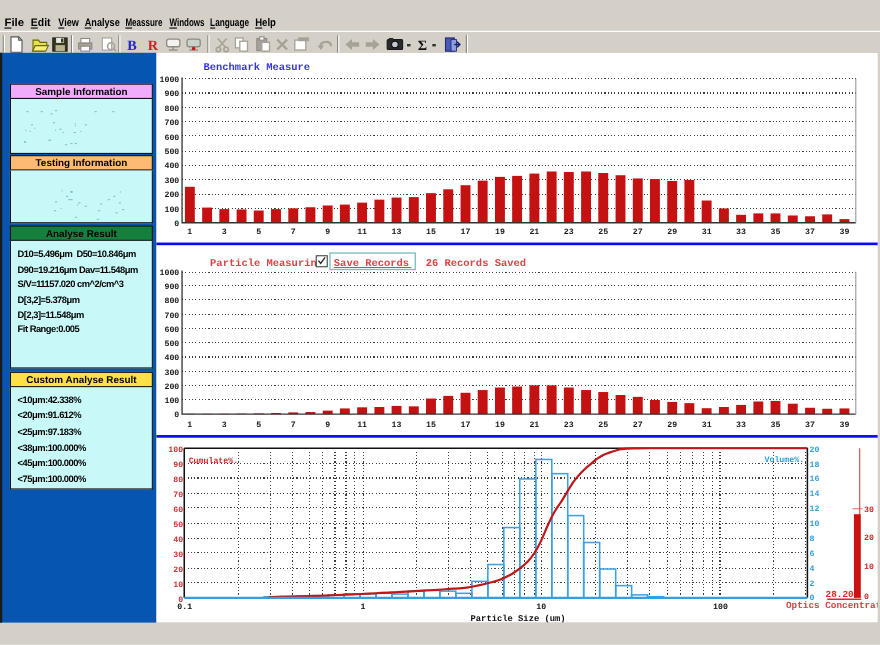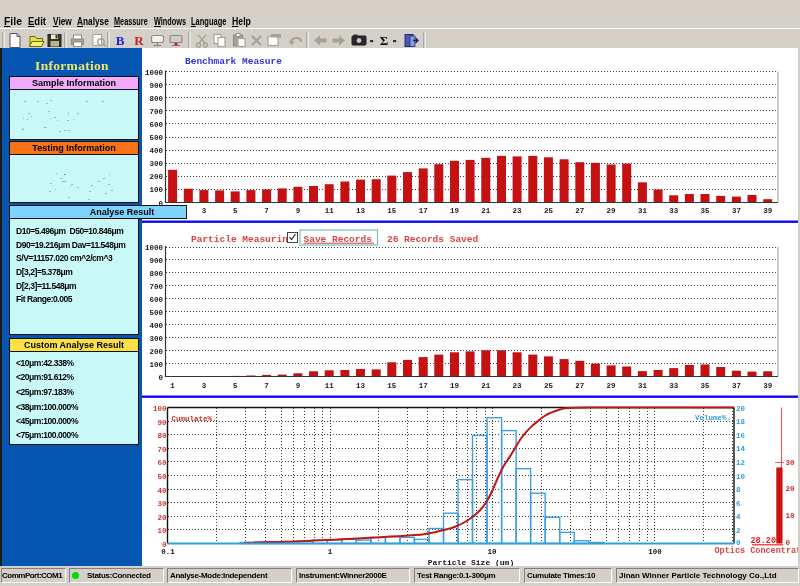--- a/index.html
+++ b/index.html
@@ -378,26 +378,25 @@
         <text x="785.5" y="491.3">20</text>
         <text x="785.5" y="517.7">10</text>
         <text x="785.5" y="544.5">0</text>
       </g>
       <text x="750.5" y="543" font-family="Liberation Mono, monospace" font-size="8.5px" font-weight="bold" fill="#ee2222">28.20</text>
       <line x1="752" y1="544.8" x2="783" y2="544.8" stroke="#ee2222" stroke-width="1.2"></line>
       <text x="714.5" y="553" font-family="Liberation Mono, monospace" font-size="8.5px" font-weight="bold" fill="#d94444">Optics Concentration</text>
     </svg>
 
 <div id="leftpanel" style="position:absolute;left:0;top:48px;width:142px;height:518px;background:#0655b0;border-left:2px solid #1a1a1a;box-sizing:border-box;">
-  <div style="position:absolute;left:0;top:10px;width:140px;text-align:center;font:bold 13.5px 'Liberation Serif',serif;color:#e9e96a;letter-spacing:0.3px;">Information</div>
   <div style="position:absolute;left:7px;top:28px;width:128px;height:12px;background:#f0abfc;border:1px solid #111;text-align:center;font:bold 9px 'Liberation Sans',sans-serif;line-height:13px;color:#000;">Sample Information</div>
   <div style="position:absolute;left:7px;top:42px;width:128px;height:49px;background:#c9f8f8;border:1px solid #111;border-top:none;"></div>
-  <div style="position:absolute;left:7px;top:92.5px;width:128px;height:12px;background:#f97316;border:1px solid #111;text-align:center;font:bold 9px 'Liberation Sans',sans-serif;line-height:13px;color:#000;">Testing Information</div>
+  <div style="position:absolute;left:7px;top:92.5px;width:128px;height:12px;background:#fdba74;border:1px solid #111;text-align:center;font:bold 9px 'Liberation Sans',sans-serif;line-height:13px;color:#000;">Testing Information</div>
   <div style="position:absolute;left:7px;top:106.5px;width:128px;height:47px;background:#c9f8f8;border:1px solid #111;border-top:none;"></div>
-  <div style="position:absolute;left:7px;top:157px;width:128px;height:12px;background:#7dd3fc;border:1px solid #111;text-align:center;font:bold 9px 'Liberation Sans',sans-serif;line-height:13px;color:#000;padding-left:48px;">Analyse Result</div>
+  <div style="position:absolute;left:7px;top:157px;width:128px;height:12px;background:#15803d;border:1px solid #111;text-align:center;font:bold 9px 'Liberation Sans',sans-serif;line-height:13px;color:#000;">Analyse Result</div>
   <div style="position:absolute;left:7px;top:171px;width:128px;height:115px;background:#c9f8f8;border:1px solid #111;border-top:none;"></div>
   <div style="position:absolute;left:7px;top:289.5px;width:128px;height:12px;background:#fde047;border:1px solid #111;text-align:center;font:bold 9px 'Liberation Sans',sans-serif;line-height:13px;color:#000;">Custom Analyse Result</div>
   <div style="position:absolute;left:7px;top:303.5px;width:128px;height:92px;background:#c9f8f8;border:1px solid #111;border-top:none;"></div>
   <div style="position:absolute;left:0;top:0;width:142px;height:518px;font:bold 8.5px 'Liberation Sans',sans-serif;letter-spacing:-0.45px;color:#000;">
     <div style="position:relative;top:-48px;">
           <div style="position:absolute;left:14px;top:226px;white-space:pre">D10=5.496μm  D50=10.846μm</div>
           <div style="position:absolute;left:14px;top:240px;white-space:pre">D90=19.216μm Dav=11.548μm</div>
           <div style="position:absolute;left:14px;top:253px;white-space:pre">S/V=11157.020 cm^2/cm^3</div>
           <div style="position:absolute;left:14px;top:267px;white-space:pre">D[3,2]=5.378μm</div>
           <div style="position:absolute;left:14px;top:281px;white-space:pre">D[2,3]=11.548μm</div>
@@ -454,22 +453,12 @@
       <rect x="55" y="189" width="1" height="1" fill="#3a7a8a" opacity="0.45"></rect>
       <rect x="77" y="187" width="2" height="1" fill="#3a7a8a" opacity="0.45"></rect>
       <rect x="64" y="174" width="2" height="1" fill="#3a7a8a" opacity="0.45"></rect>
       <rect x="70" y="186" width="1" height="1" fill="#3a7a8a" opacity="0.45"></rect>
       <rect x="91" y="185" width="2" height="1" fill="#3a7a8a" opacity="0.45"></rect>
       <rect x="89" y="191" width="2" height="1" fill="#3a7a8a" opacity="0.45"></rect>
       <rect x="105" y="193" width="2" height="1" fill="#3a7a8a" opacity="0.45"></rect>
       <rect x="98" y="181" width="2" height="1" fill="#3a7a8a" opacity="0.45"></rect>
       <rect x="71" y="184" width="2" height="1" fill="#3a7a8a" opacity="0.45"></rect>
     </svg>
-  <div id="statusbar" style="position:absolute;left:0;top:566px;width:800px;height:20px;background:#d4d0c8;">
-    <div style="position:absolute;left:1px;top:2px;width:65px;height:15px;border:1px solid;border-color:#808080 #fff #fff #808080;font:bold 8px 'Liberation Sans',sans-serif;line-height:14px;letter-spacing:-0.5px;color:#000;padding-left:0px;box-sizing:border-box;white-space:nowrap;overflow:hidden;">CommPort:COM1</div>
-      <div style="position:absolute;left:69px;top:2px;width:95px;height:15px;border:1px solid;border-color:#808080 #fff #fff #808080;font:bold 8px 'Liberation Sans',sans-serif;line-height:14px;letter-spacing:-0.3px;color:#000;padding-left:17px;box-sizing:border-box;white-space:nowrap;overflow:hidden;">Status:Connected</div>
-      <div style="position:absolute;left:167px;top:2px;width:125px;height:15px;border:1px solid;border-color:#808080 #fff #fff #808080;font:bold 8px 'Liberation Sans',sans-serif;line-height:14px;letter-spacing:-0.3px;color:#000;padding-left:2px;box-sizing:border-box;white-space:nowrap;overflow:hidden;">Analyse-Mode:Independent</div>
-      <div style="position:absolute;left:296px;top:2px;width:114px;height:15px;border:1px solid;border-color:#808080 #fff #fff #808080;font:bold 8px 'Liberation Sans',sans-serif;line-height:14px;letter-spacing:-0.3px;color:#000;padding-left:2px;box-sizing:border-box;white-space:nowrap;overflow:hidden;">Instrument:Winner2000E</div>
-      <div style="position:absolute;left:414px;top:2px;width:106px;height:15px;border:1px solid;border-color:#808080 #fff #fff #808080;font:bold 8px 'Liberation Sans',sans-serif;line-height:14px;letter-spacing:-0.3px;color:#000;padding-left:2px;box-sizing:border-box;white-space:nowrap;overflow:hidden;">Test Range:0.1-300μm</div>
-      <div style="position:absolute;left:524px;top:2px;width:88px;height:15px;border:1px solid;border-color:#808080 #fff #fff #808080;font:bold 8px 'Liberation Sans',sans-serif;line-height:14px;letter-spacing:-0.3px;color:#000;padding-left:2px;box-sizing:border-box;white-space:nowrap;overflow:hidden;">Cumulate Times:10</div>
-      <div style="position:absolute;left:616px;top:2px;width:183px;height:15px;border:1px solid;border-color:#808080 #fff #fff #808080;font:bold 8px 'Liberation Sans',sans-serif;line-height:14px;letter-spacing:0px;color:#000;padding-left:2px;box-sizing:border-box;white-space:nowrap;overflow:hidden;">Jinan Winner Particle Technology Co.,Ltd</div>
-      <div style="position:absolute;left:72px;top:6px;width:7px;height:7px;border-radius:50%;background:#00dd00;"></div>
-  </div>
 </div>
 </body></html>

